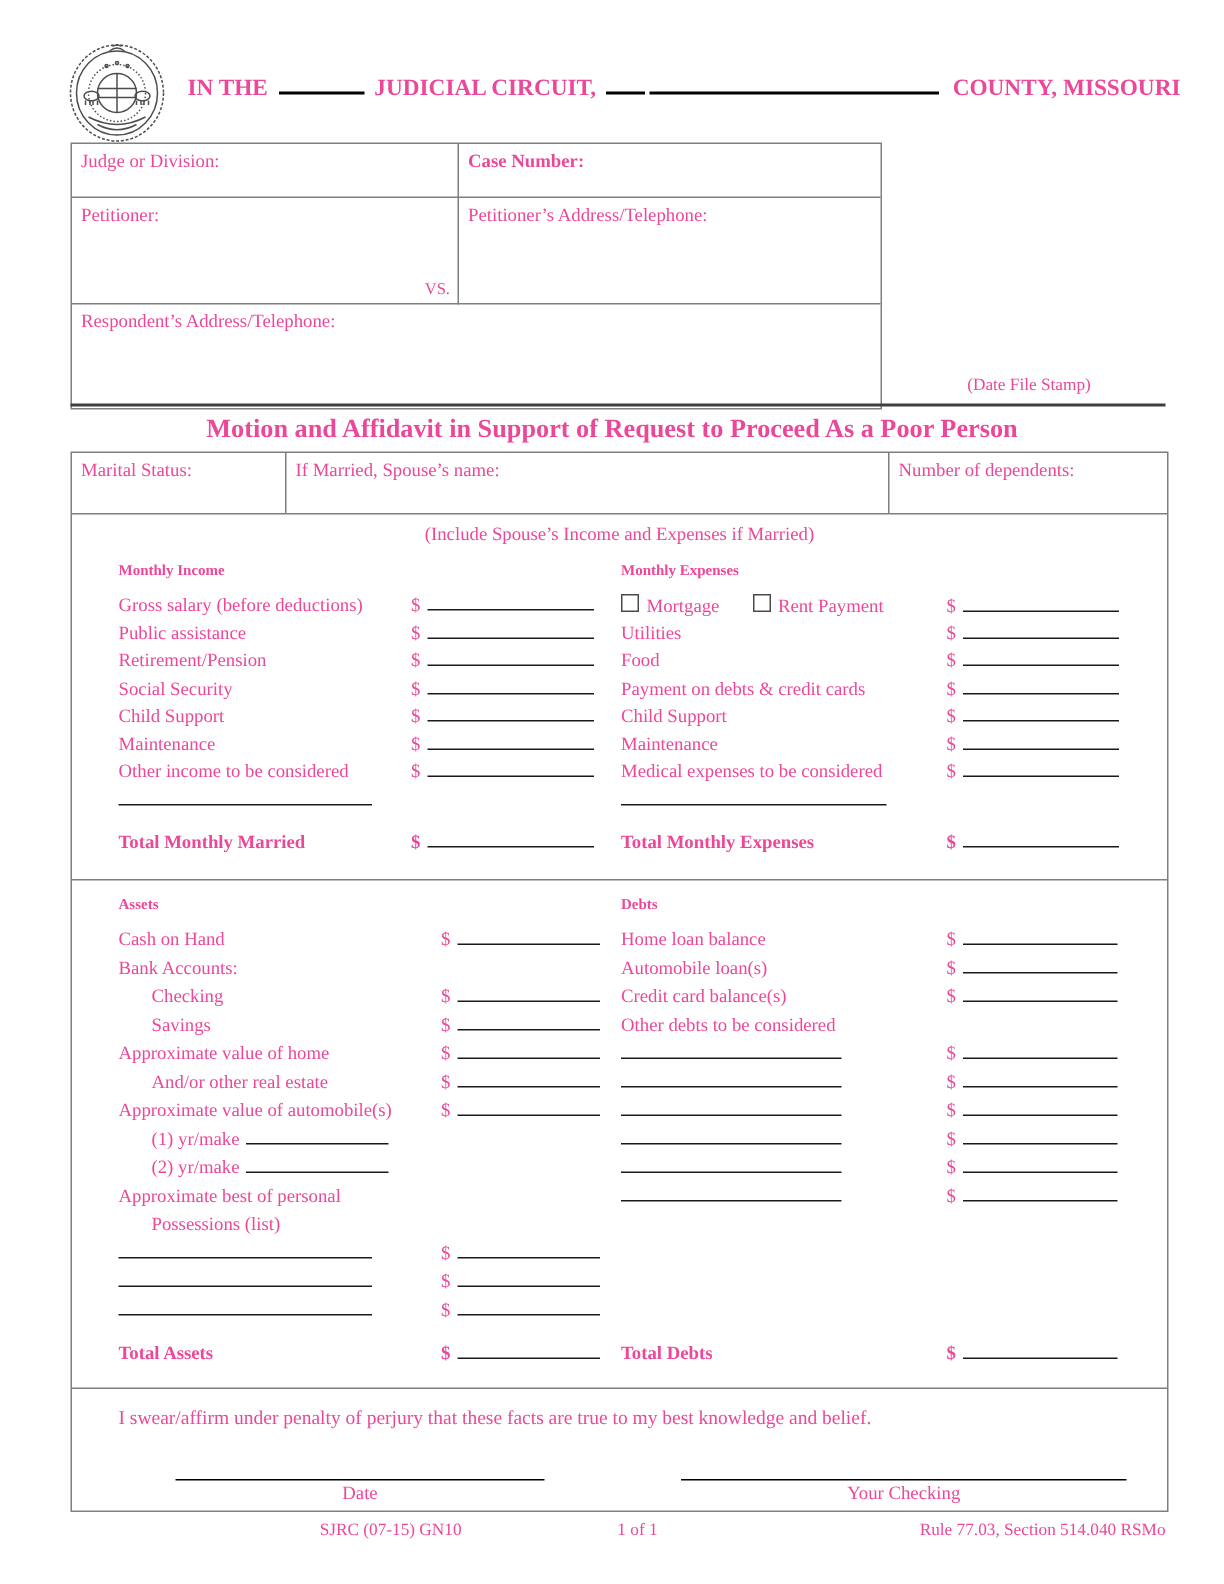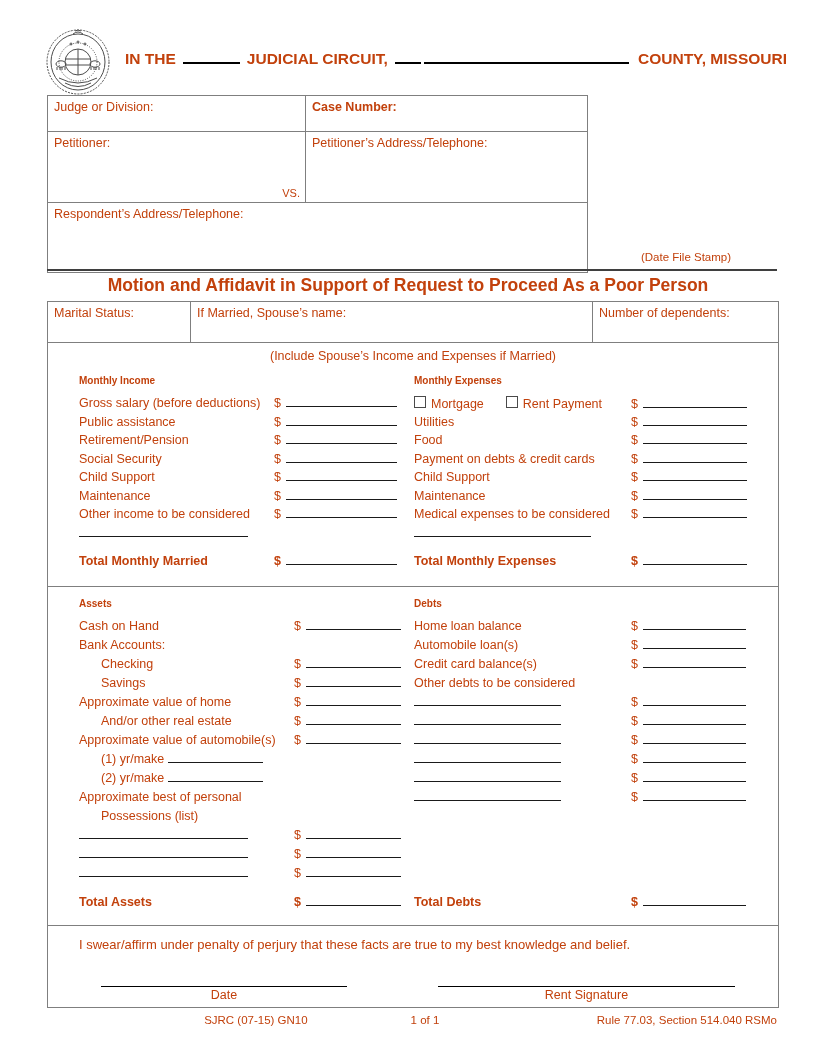--- a/index.html
+++ b/index.html
@@ -1,17 +1,17 @@
 <!DOCTYPE html>
 <html><head>
 <meta charset="utf-8">
 <style>
   html,body{margin:0;padding:0;background:#fff;}
   .page{position:relative;width:816px;height:1056px;background:#fff;overflow:hidden;
-        font-family:Liberation Sans, sans-serif;color:#c2410c;}
+        font-family:Liberation Serif, serif;color:#ec4899;}
   .abs{position:absolute;}
 
   
   .seal{left:44px;top:26px;width:68px;height:70px;}
   .head-line{left:125px;top:50px;width:662px;display:flex;align-items:baseline;
              font-weight:bold;font-size:15.5px;white-space:nowrap;}
   .hb{display:inline-block;border-bottom:2px solid #000;height:11px;}
   .hb1{width:57px;margin:0 7px;}
   .hb2a{width:26px;margin-left:7px;}
   .hb2b{flex:1;margin:0 9px 0 3px;}
@@ -60,21 +60,21 @@
   .w-i{width:111px;} .w-e{width:104px;} .w-a{width:95px;} .w-d{width:103px;}
   .w-lbl-l{width:169px;} .w-lbl-r{width:177px;} .w-lbl-d{width:147px;} .w-yr{width:95px;margin-left:4px;}
   .total{font-weight:bold;margin-top:10px;height:19px;}
   .divider{position:absolute;left:0;right:0;border-top:1.5px solid #7f7f7f;height:0;}
   .d1{top:284px;} .d2{top:623px;}
   .checkbox{width:10px;height:10px;border:1.5px solid #4a4a4a;display:inline-block;box-sizing:content-box;}
   .cb-group{display:flex;width:217px;align-items:baseline;flex-shrink:0;}
   .cb1{margin-right:5px;} .cb2{margin-left:22px;margin-right:5px;}
 
   .swear{position:absolute;top:635px;left:31px;right:20px;font-size:13px;}
-  .sig-row{position:absolute;top:684px;left:0;right:0;display:flex;font-size:12.5px;}
+  .sig-row{position:absolute;top:684px;left:16px;right:0;display:flex;font-size:12.5px;}
   .sig-block{border-top:1.5px solid #000;text-align:center;padding-top:1px;box-sizing:border-box;}
   .sig-date{margin-left:53px;width:246px;}
   .sig-sign{margin-left:91px;width:297px;}
 
   
   .footer{left:47px;top:1014px;width:730px;display:flex;font-size:11.5px;}
   .f-l{flex:1;text-align:right;margin-left:26px;} .f-c{flex:1;text-align:center;} .f-r{flex:1;text-align:right;}
 </style>
 </head>
 <body>
@@ -400,21 +400,21 @@
 
     <div class="divider d2"></div>
 
     <div class="swear">I swear/affirm under penalty of perjury that these facts are true to my best knowledge and belief.</div>
 
     <div class="sig-row">
       <div class="sig-block sig-date">
         <span>Date</span>
       </div>
       <div class="sig-block sig-sign">
-        <span>Rent Signature</span>
+        <span>Your Checking</span>
       </div>
     </div>
 
   </div>
 
   <div class="abs footer">
     <span class="f-l">SJRC (07-15) GN10</span>
     <span class="f-c">1  of  1</span>
     <span class="f-r">Rule 77.03, Section 514.040 RSMo</span>
   </div>

